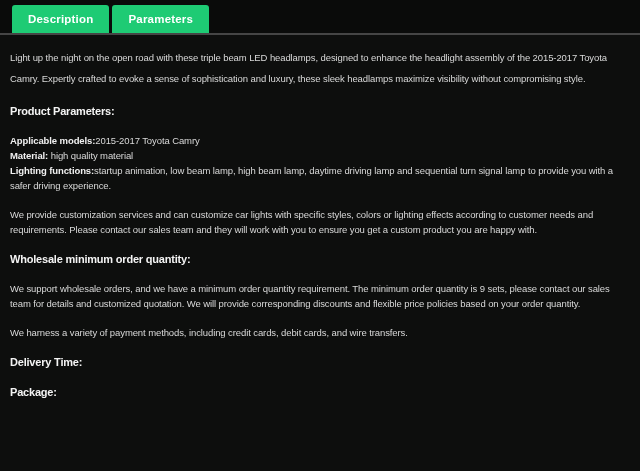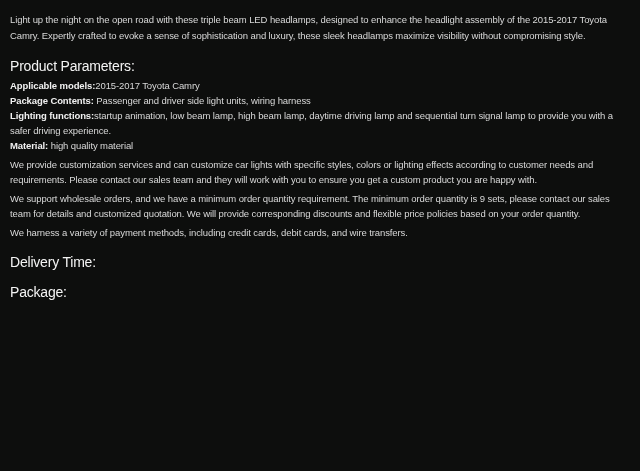--- a/index.html
+++ b/index.html
@@ -35,75 +35,77 @@
     cursor: pointer;
     min-width: 76px;
     text-align: center;
   }
   
   .content {
     padding: 12px 10px 10px 10px;
   }
   .intro {
     font-size: 9.5px;
-    line-height: 16px;
+    line-height: 21px;
     letter-spacing: -0.1px;
     color: #d9d9d9;
   }
   .section-heading {
     margin-top: 14px;
-    font-size: 14px;
-    font-weight: normal;
+    font-size: 11px;
+    font-weight: bold;
     color: #f4f4f4;
     line-height: 16px;
     letter-spacing: -0.2px;
   }
   .section-body, .param-list {
-    margin-top: 4px;
+    margin-top: 14px;
     font-size: 9.5px;
     line-height: 15px;
     letter-spacing: -0.1px;
     color: #d9d9d9;
   }
   .param-line {
     line-height: 15px;
   }
   .param-label {
     font-weight: bold;
     color: #f0f0f0;
   }
 </style>
 </head>
 <body>
 
 <div class="page">
 
+  <div class="tabbar">
+    <div class="tab">Description</div>
+    <div class="tab">Parameters</div>
+  </div>
 
   <div class="content">
 
     <p class="intro">Light up the night on the open road with these triple beam LED headlamps, designed to enhance the headlight assembly of the 2015-2017 Toyota Camry. Expertly crafted to evoke a sense of sophistication and luxury, these sleek headlamps maximize visibility without compromising style.</p>
 
     <h2 class="section-heading">Product Parameters:</h2>
     <div class="param-list">
       <div class="param-line">
         <span class="param-label">Applicable models:</span><span>2015-2017 Toyota Camry</span>
       </div>
       <div class="param-line">
-        <span class="param-label">Package Contents:</span><span> Passenger and driver side light units, wiring harness</span>
+        <span class="param-label">Material:</span><span> high quality material</span>
       </div>
       <div class="param-line">
         <span class="param-label">Lighting functions:</span><span>startup animation, low beam lamp, high beam lamp, daytime driving lamp and sequential turn signal lamp to provide you with a safer driving experience.</span>
-      </div>
-      <div class="param-line">
-        <span class="param-label">Material:</span><span> high quality material</span>
       </div>
     </div>
 
     <p class="section-body">We provide customization services and can customize car lights with specific styles, colors or lighting effects according to customer needs and requirements. Please contact our sales team and they will work with you to ensure you get a custom product you are happy with.</p>
 
+    <h2 class="section-heading">Wholesale minimum order quantity:</h2>
     <p class="section-body">We support wholesale orders, and we have a minimum order quantity requirement. The minimum order quantity is 9 sets, please contact our sales team for details and customized quotation. We will provide corresponding discounts and flexible price policies based on your order quantity.</p>
 
     <p class="section-body">We harness a variety of payment methods, including credit cards, debit cards, and wire transfers.</p>
 
     <h2 class="section-heading">Delivery Time:</h2>
 
     <h2 class="section-heading">Package:</h2>
 
   </div>
 </div>

